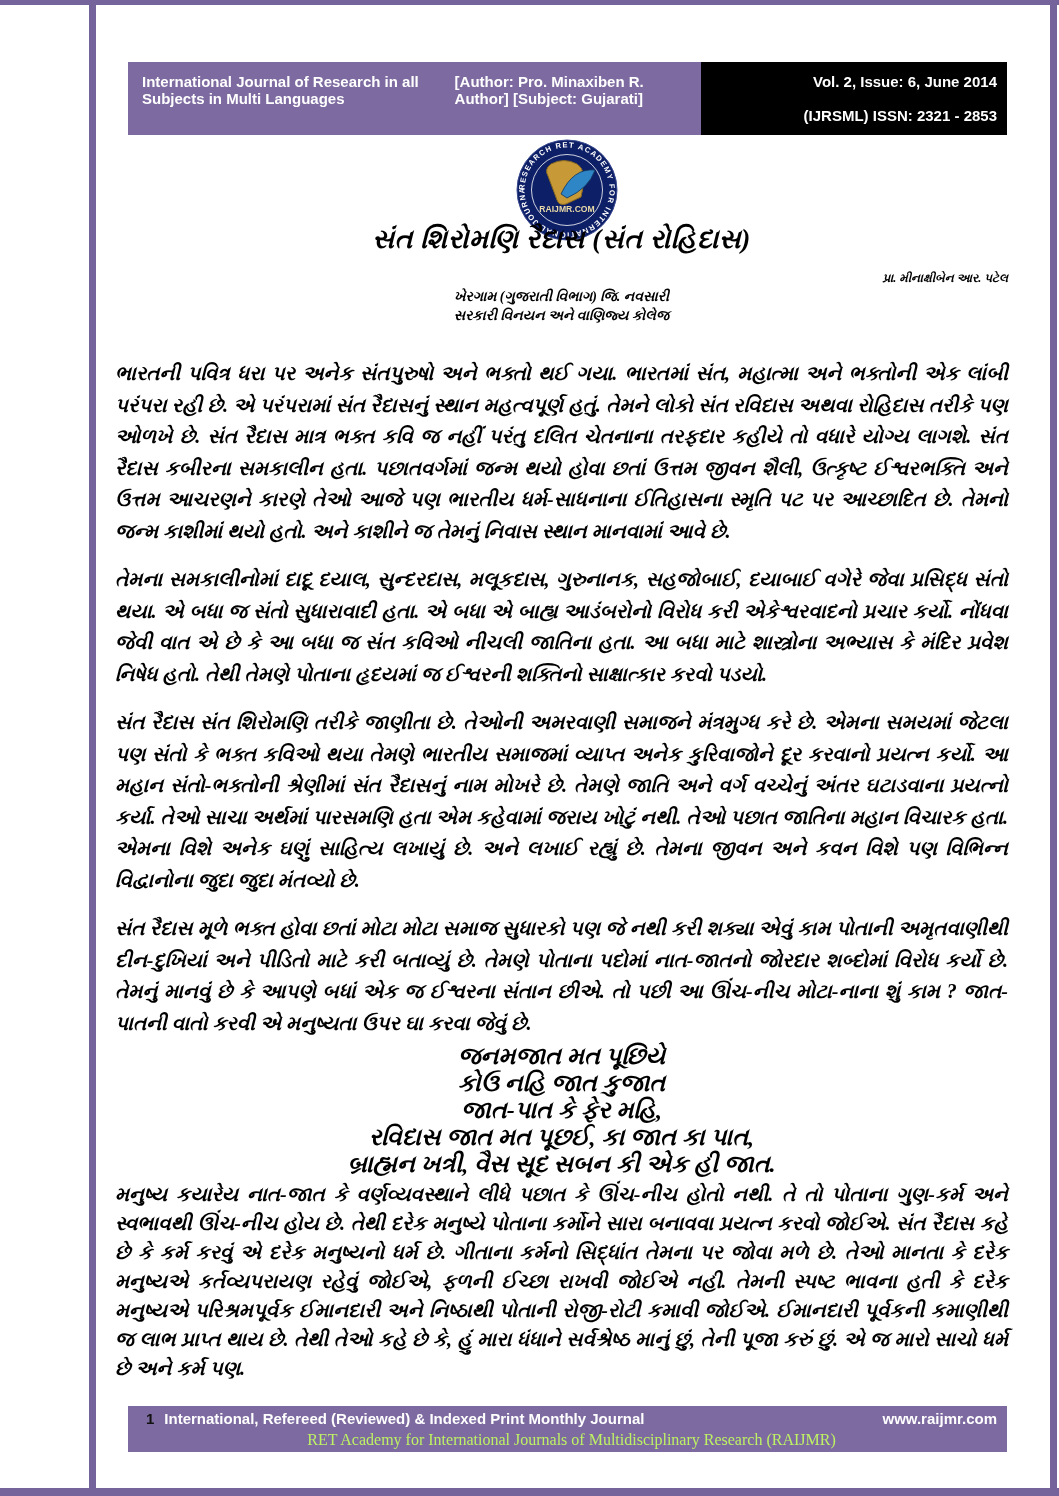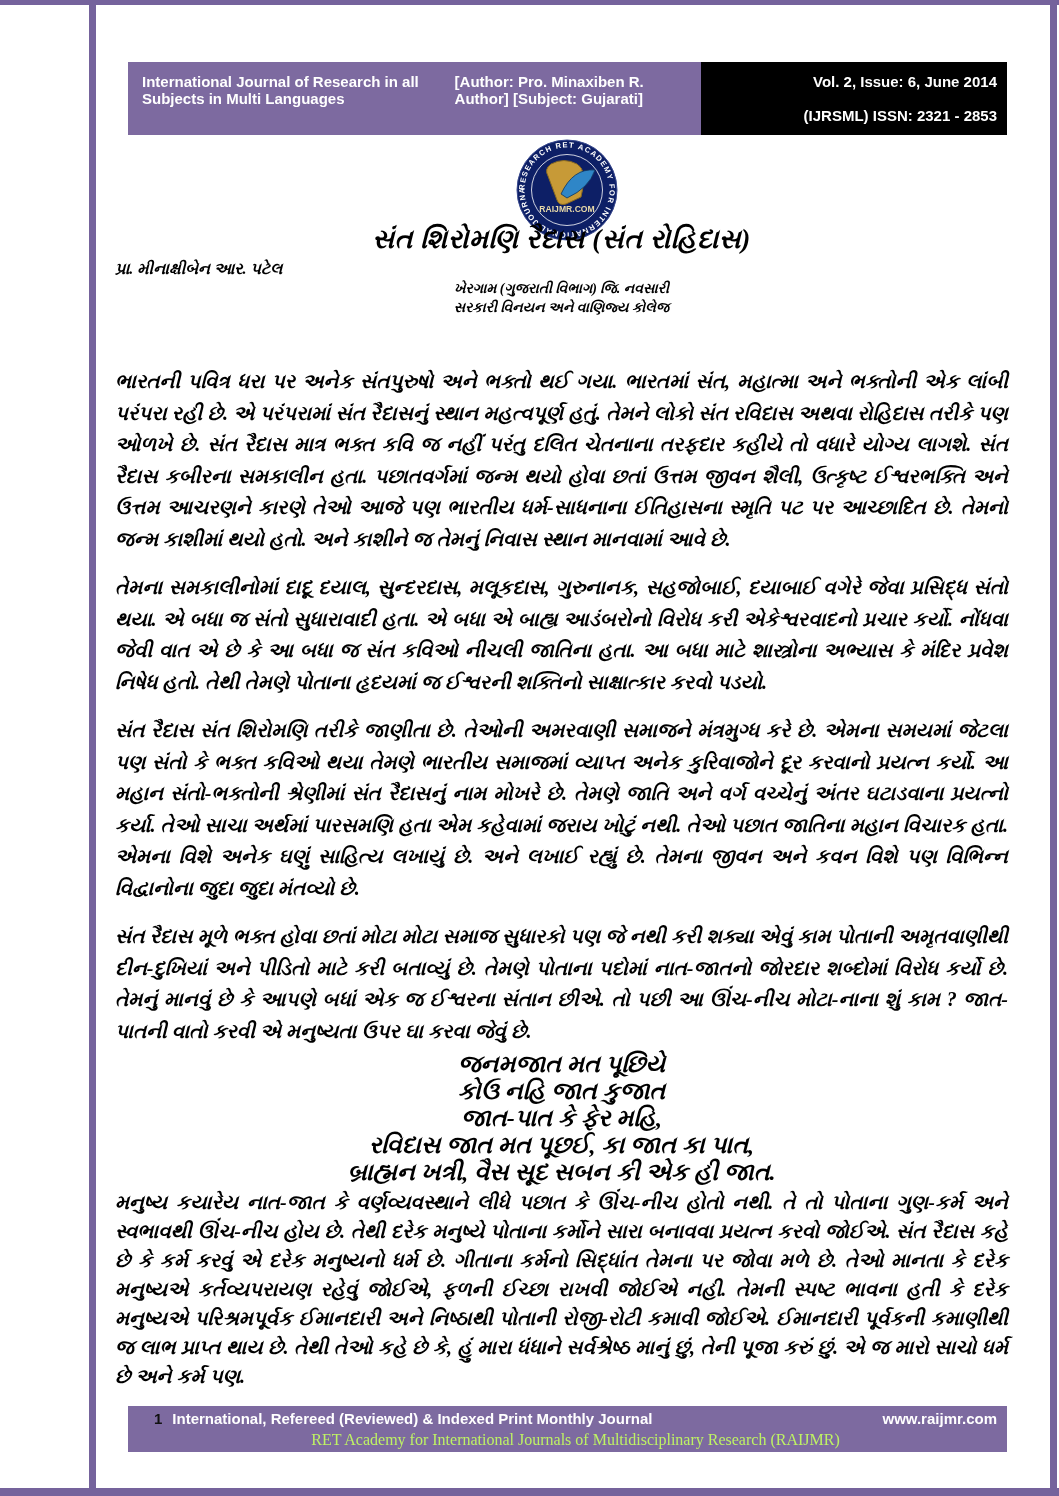--- a/index.html
+++ b/index.html
@@ -32,35 +32,35 @@
 
   
   .logo-wrap { position:absolute; left:567px; top:138px; transform:translateX(-50%); }
 
   
   .content { position:absolute; left:115px; top:224px; width:893px; color:#000; }
   .article-title {
     margin:0; text-align:center; font-size:27px; font-weight:bold; font-style:italic;
     letter-spacing:0.5px;
   }
-  .byline { margin-top:5px; text-align:left; font-size:16px; font-weight:bold; font-style:italic; }
+  .byline { margin-top:16px; text-align:right; font-size:12px; font-weight:bold; font-style:italic; }
   .affil  { margin-top:3px;  text-align:center; font-size:14px; font-weight:bold; font-style:italic; }
 
   .body-text p {
     margin:17px 0 0 0; text-align:justify; font-size:20px; font-weight:600;
     font-style:italic; line-height:31.5px;
   }
-  .body-text p.first { margin-top:50px; }
+  .body-text p.first { margin-top:34px; }
   .body-text p.closing { line-height:29px; margin-top:2px; }
   .poem { margin-top:4px; text-align:center; font-size:24px; font-weight:600; font-style:italic; line-height:27px; }
 
   
   .footer {
     position:absolute; left:128px; top:1406px; width:879px; height:46px;
-    background:#7d6aa0; color:#ffffff; box-sizing:border-box; padding:2px 10px 0 26px;
+    background:#7d6aa0; color:#ffffff; box-sizing:border-box; padding:2px 10px 0 18px;
   }
   .footer-row1 {
     display:flex; justify-content:space-between; align-items:center;
     font-family:"Liberation Sans", sans-serif; font-weight:bold; font-size:15px; line-height:21px;
   }
   .footer-page-num { color:#111111; margin-right:10px; }
   .footer-row2 {
     text-align:center; font-family:"Liberation Serif", serif; font-size:16px;
     line-height:21px; color:#bef264;
   }

